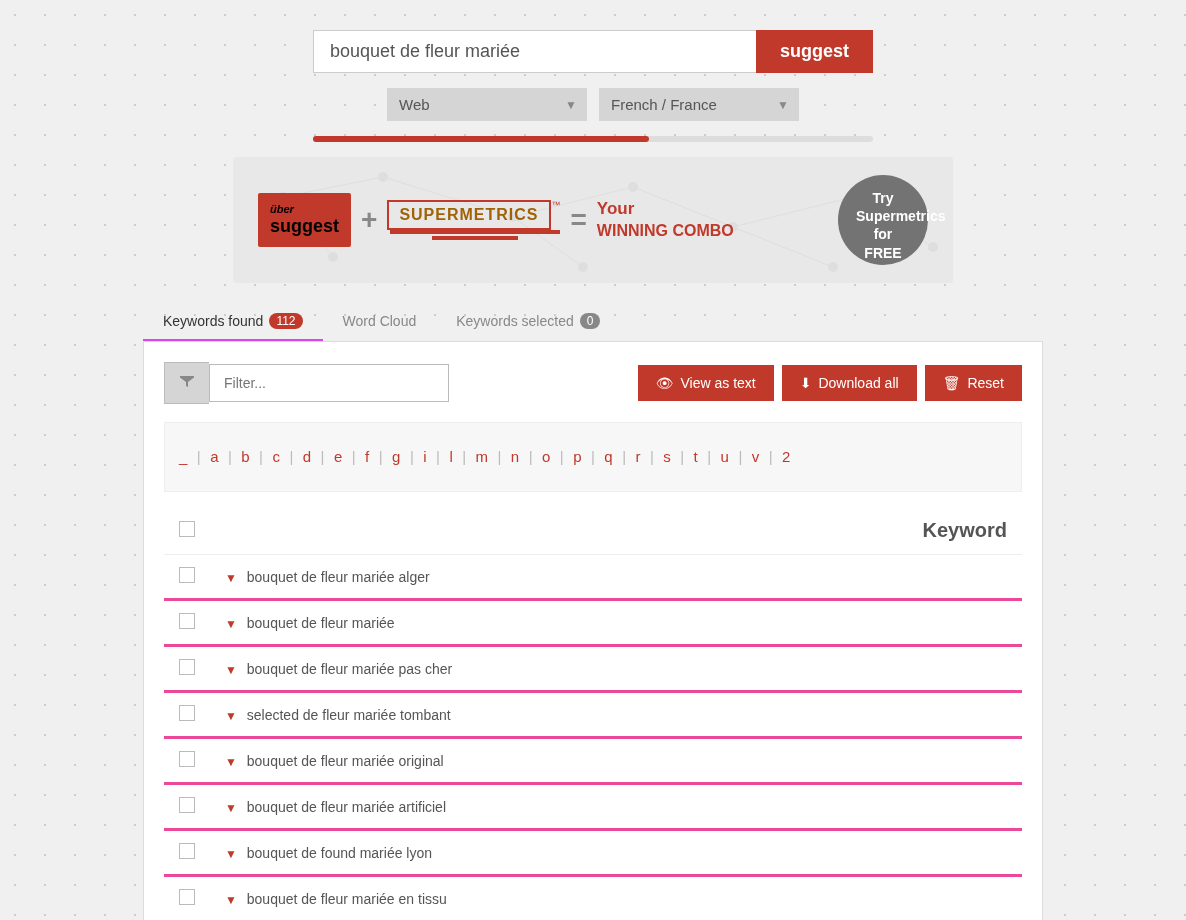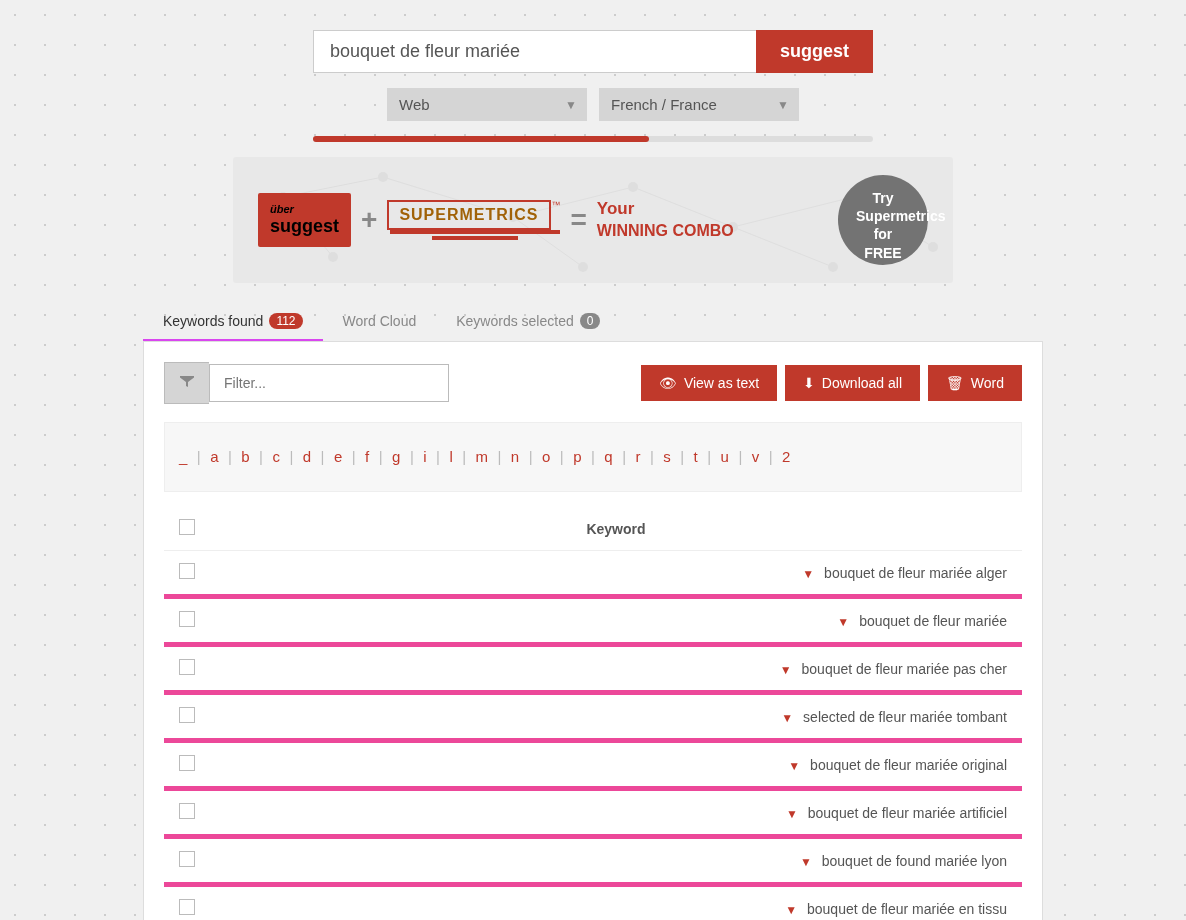--- a/index.html
+++ b/index.html
@@ -294,34 +294,33 @@
       font-size: 15px;
       padding: 0 1px;
     }
 
     
     .keywords-table {
       width: 100%;
       border-collapse: collapse;
     }
     .keywords-table th {
-      text-align: center;
+      text-align: right;
       padding: 12px 15px;
-      font-size: 14px;
+      font-size: 20px;
       font-weight: bold;
       color: #555;
       border-bottom: 1px solid #eee;
       background: #fff;
     }
     .keywords-table td {
       padding: 12px 15px;
       font-size: 14px;
       color: #555;
-      border-bottom: 5px solid #ec4899;
-      text-align: right;
+      border-bottom: 3px solid #ec4899;
     }
     .checkbox-cell {
       width: 40px;
       text-align: center;
     }
     .keyword-arrow {
       color: #c0392b;
       margin-right: 6px;
       font-size: 12px;
     }
@@ -463,21 +462,21 @@
           <button class="btn-action">
             <span>👁</span>
             <span>View as text</span>
           </button>
           <button class="btn-action">
             <span>⬇</span>
             <span>Download all</span>
           </button>
           <button class="btn-reset">
             <span>🗑</span>
-            <span>Word</span>
+            <span>Reset</span>
           </button>
         </div>
       </div>
 
       <div class="alphabet-filter">
         <a class="alpha-link">_</a>
         <span class="alpha-separator">|</span>
         <a class="alpha-link">a</a>
         <span class="alpha-separator">|</span>
         <a class="alpha-link">b</a>

